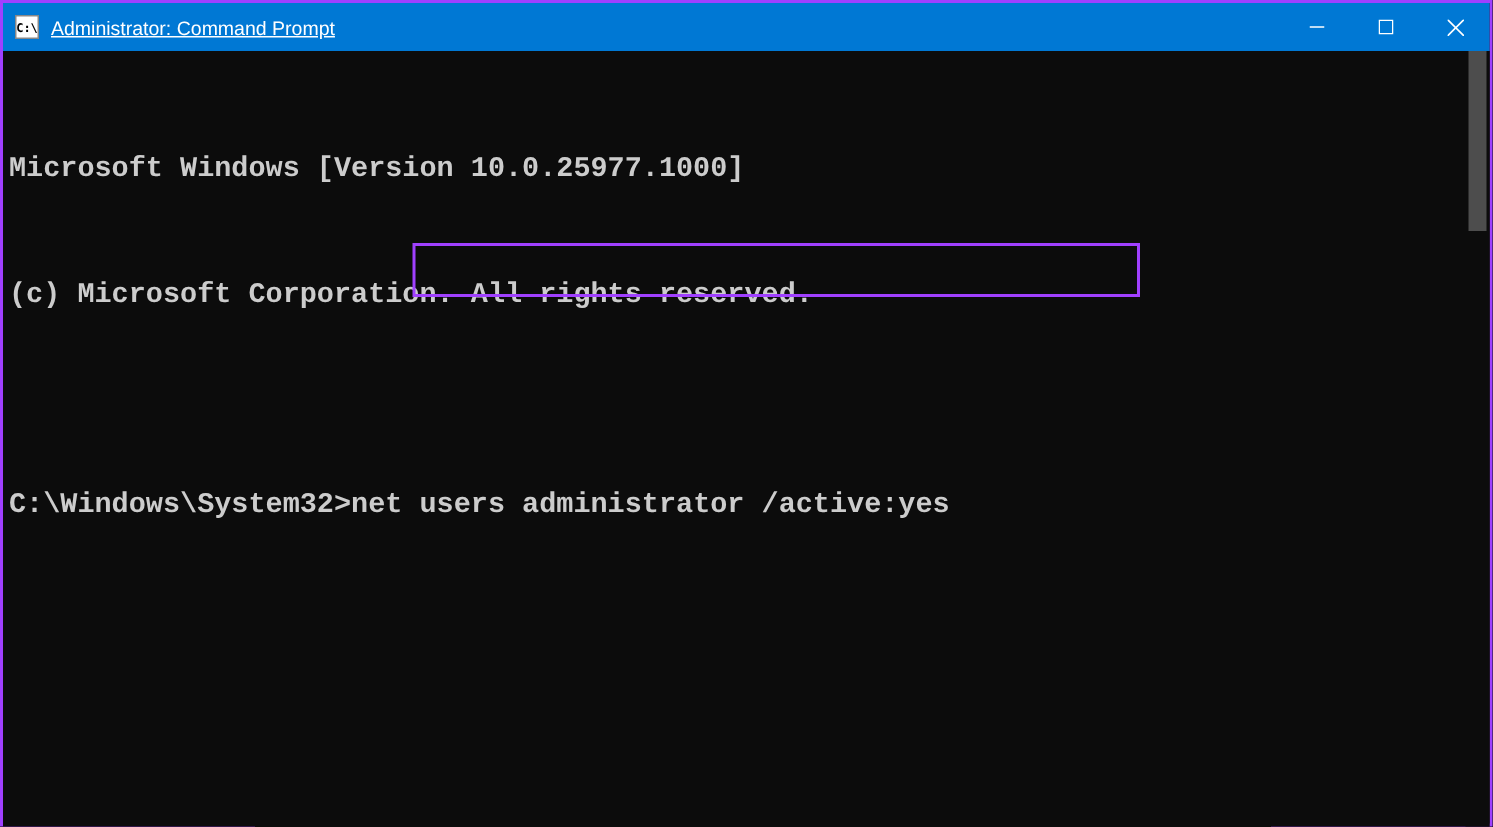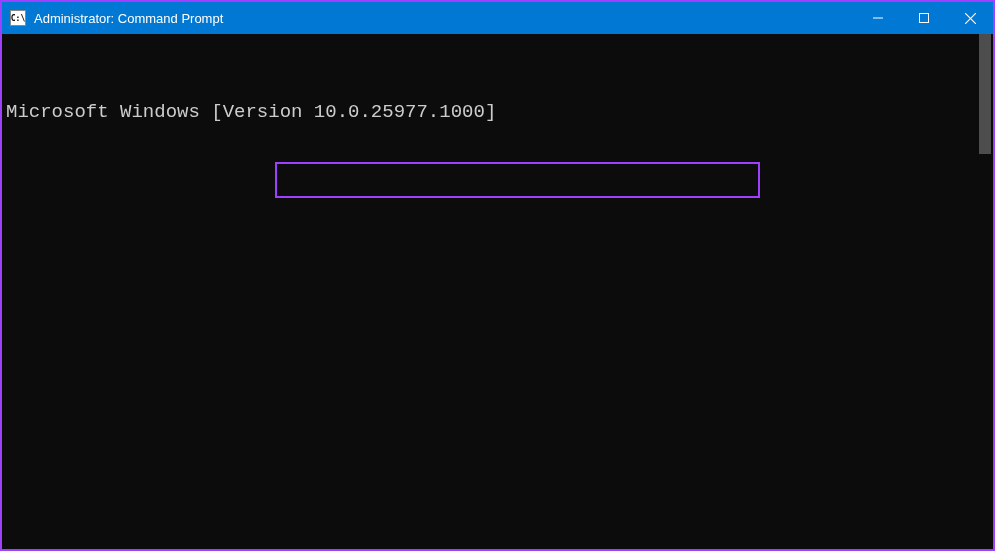--- a/index.html
+++ b/index.html
@@ -42,20 +42,21 @@
       display: flex;
       align-items: center;
       justify-content: center;
       font-size: 8px;
       color: #000;
       font-family: monospace;
       font-weight: bold;
     }
     .titlebar-title {
       flex: 1;
+      text-decoration: underline;
     }
     .window-controls {
       display: flex;
       height: 100%;
     }
     .win-btn {
       width: 46px;
       height: 100%;
       display: flex;
       align-items: center;
@@ -80,20 +81,21 @@
       font-family: Consolas, "Courier New", monospace;
       font-size: 19px;
       line-height: 28px;
       color: #cccccc;
       white-space: pre;
       position: relative;
     }
     .line {
       display: block;
       position: relative;
+      font-weight: bold;
     }
     .highlight-box {
       position: absolute;
       border: 2px solid #a040ff;
       pointer-events: none;
       z-index: 10;
     }
     .scrollbar {
       width: 16px;
       background: #0c0c0c;
@@ -132,21 +134,23 @@
             <line x1="0" y1="0" x2="10" y2="10"></line>
             <line x1="10" y1="0" x2="0" y2="10"></line>
           </svg>
       </div>
     </div>
   </div>
 
   <div class="terminal-area">
     <div class="terminal">
       <span class="line">Microsoft Windows [Version 10.0.25977.1000]</span>
+      <span class="line">(c) Microsoft Corporation. All rights reserved.</span>
       <span class="line"></span>
+      <span class="line"><span>C:\Windows\System32&gt;</span><span>net users administrator /active:yes</span></span>
       <span class="line"></span>
       <span class="line"></span>
       
 
       <div class="highlight-box" id="hbox" style="top: 128px; left: 273px; width: 485px; height: 36px;"></div>
     </div>
     <div class="scrollbar">
       <div class="scrollbar-thumb"></div>
     </div>
   </div>

